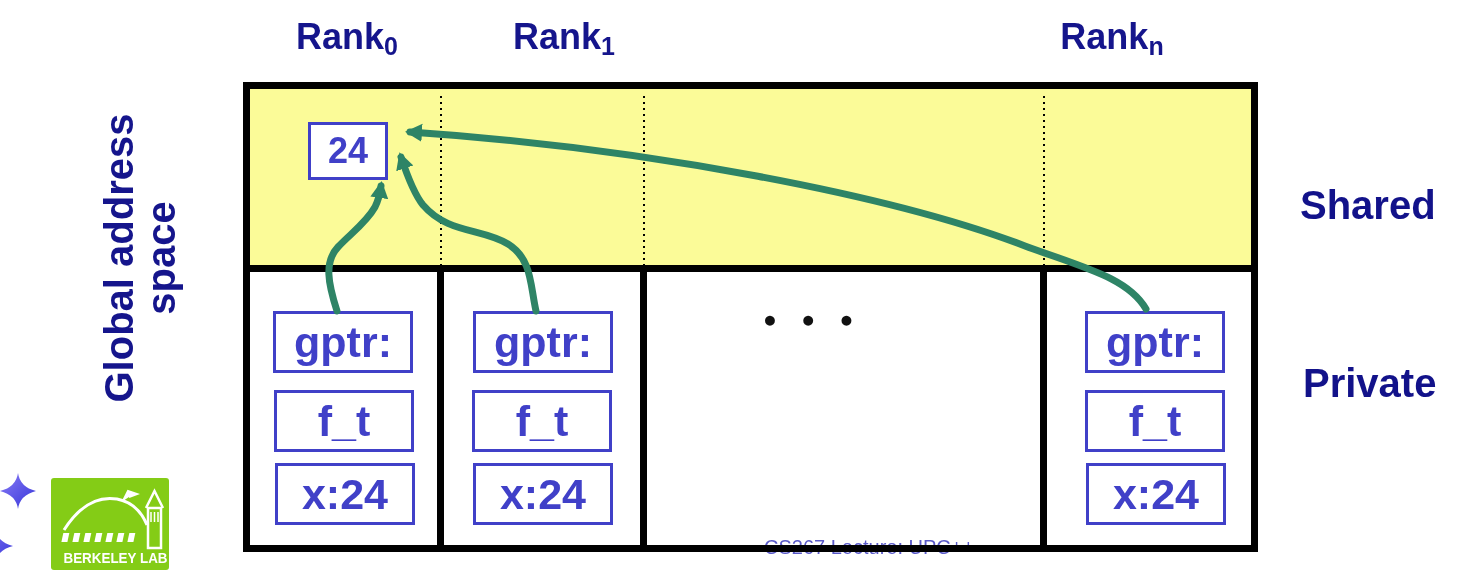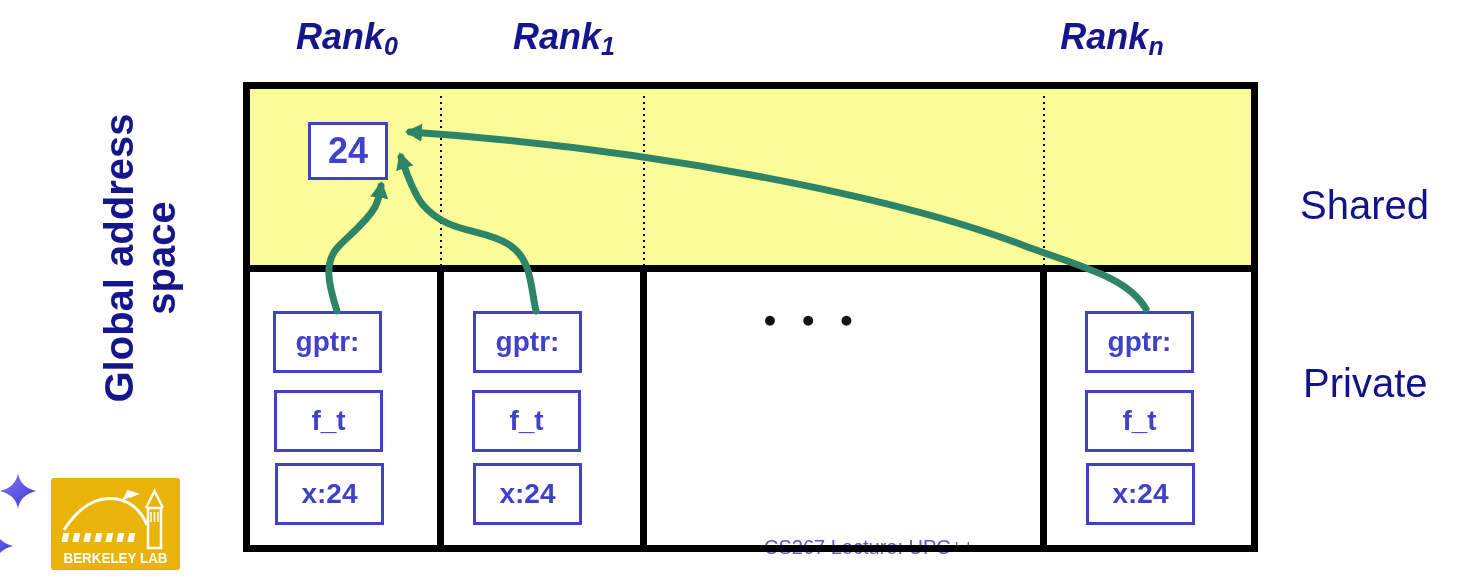--- a/index.html
+++ b/index.html
@@ -22,44 +22,44 @@
   }
   .col-divider{position:absolute;top:0;width:7px;height:273px;background:#000;}
   .bottom-border-overlay{position:absolute;left:243px;top:545px;width:1015px;height:7px;background:#000;z-index:6;}
   
   .value-box{
     position:absolute;box-sizing:border-box;background:#fff;border:3px solid #4040C8;
     display:flex;align-items:center;justify-content:center;
     color:#4040C8;font-weight:bold;z-index:4;
   }
   .box-24{left:308px;top:122px;width:80px;height:58px;font-size:36px;}
-  .cell-box{width:109px;height:62px;font-size:28px;}
+  .cell-box{width:140px;height:62px;font-size:43px;}
   
   .rank-label{
     position:absolute;top:16px;width:160px;text-align:center;
-    color:#15158C;font-weight:bold;font-size:36px;z-index:2;font-style:italic;
+    color:#15158C;font-weight:bold;font-size:36px;z-index:2;
   }
   .rank-sub{font-size:25px;position:relative;top:6px;}
-  .region-label{position:absolute;color:#12128A;font-size:40px;z-index:2;}
+  .region-label{position:absolute;color:#12128A;font-size:40px;z-index:2;font-weight:bold;}
   .global-label{
     position:absolute;left:-35px;top:216px;width:350px;height:84px;
     transform:rotate(-90deg);text-align:center;color:#15158C;
     font-weight:bold;font-size:40px;line-height:1.05;z-index:2;
   }
   .ellipsis{
     position:absolute;left:763px;top:306px;color:#111;font-size:23px;
     letter-spacing:9px;font-weight:bold;z-index:2;
   }
   .footer-text{
     position:absolute;left:764px;top:536px;color:#5A5AC8;font-size:20px;z-index:5;white-space:nowrap;
   }
   
   .berkeley-logo{
-    position:absolute;left:51px;top:478px;width:129px;height:92px;
-    background:#eab308;border-radius:3px;z-index:2;
+    position:absolute;left:51px;top:478px;width:118px;height:92px;
+    background:#84cc16;border-radius:3px;z-index:2;
   }
   .sparkle{position:absolute;left:0;top:465px;width:48px;height:110px;z-index:2;}
   
   .arrows{position:absolute;left:0;top:0;width:1478px;height:582px;z-index:7;pointer-events:none;}
 </style>
 </head>
 <body>
 
 <div class="canvas">
 

